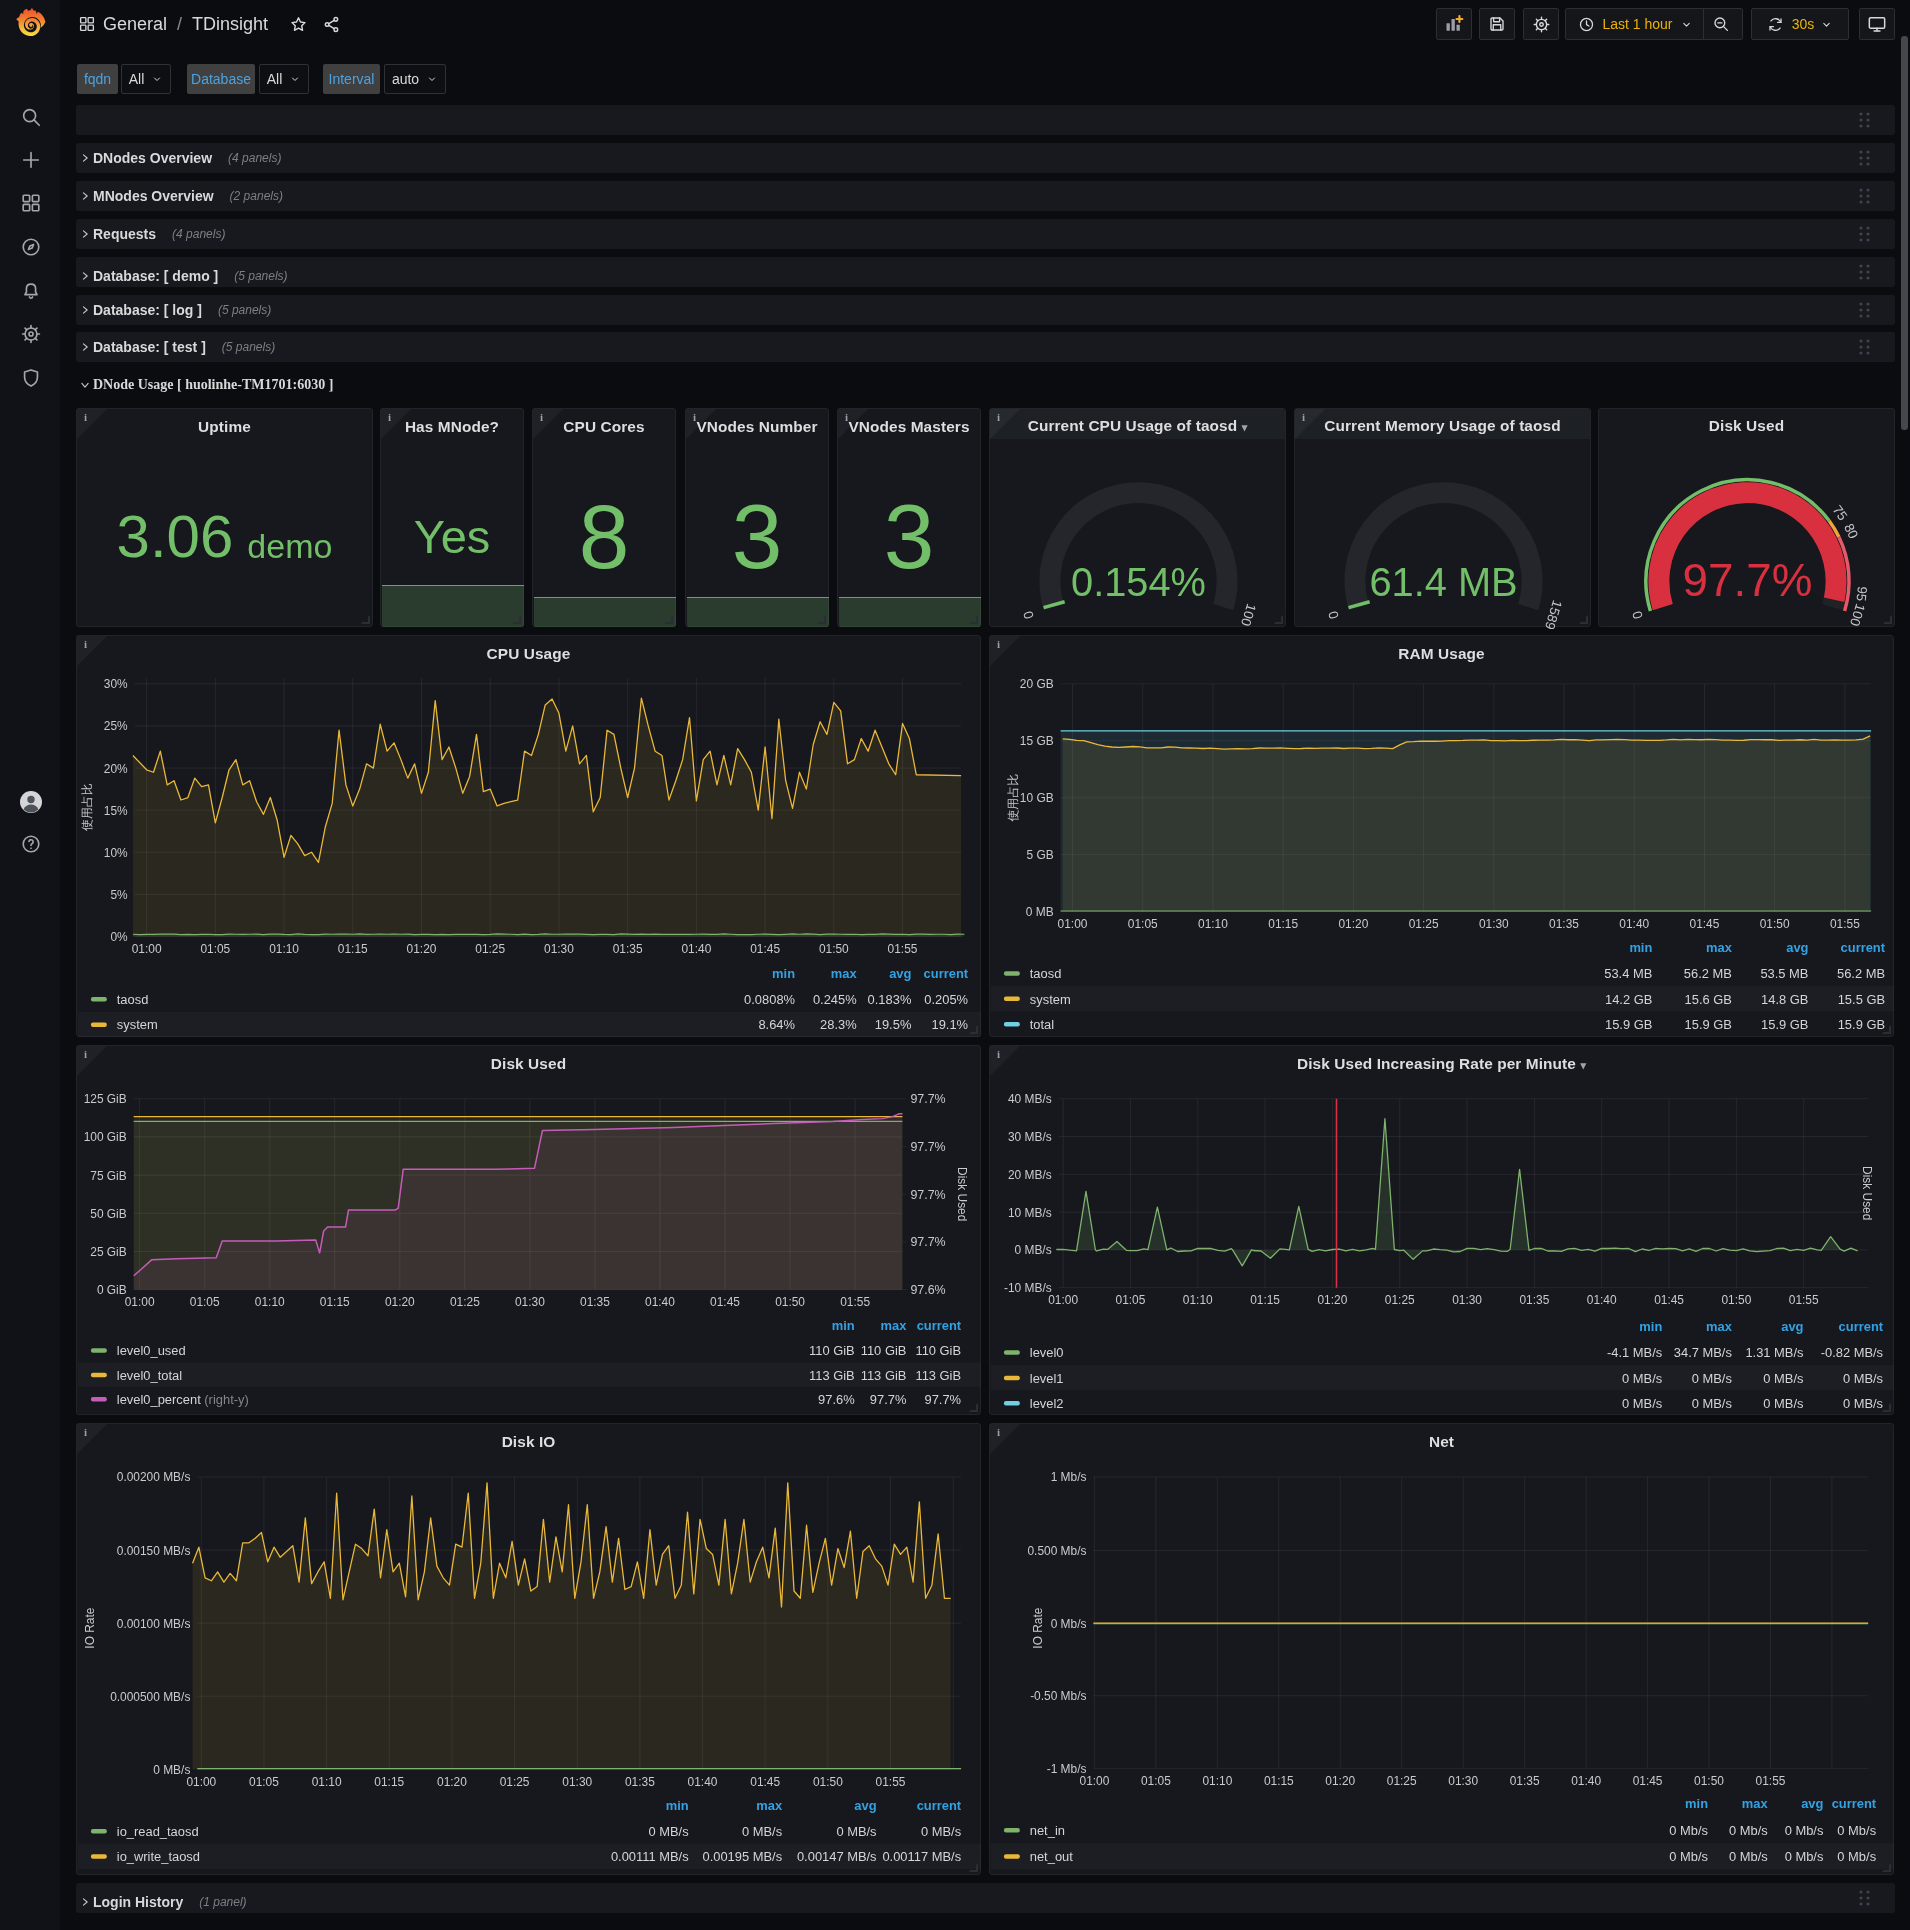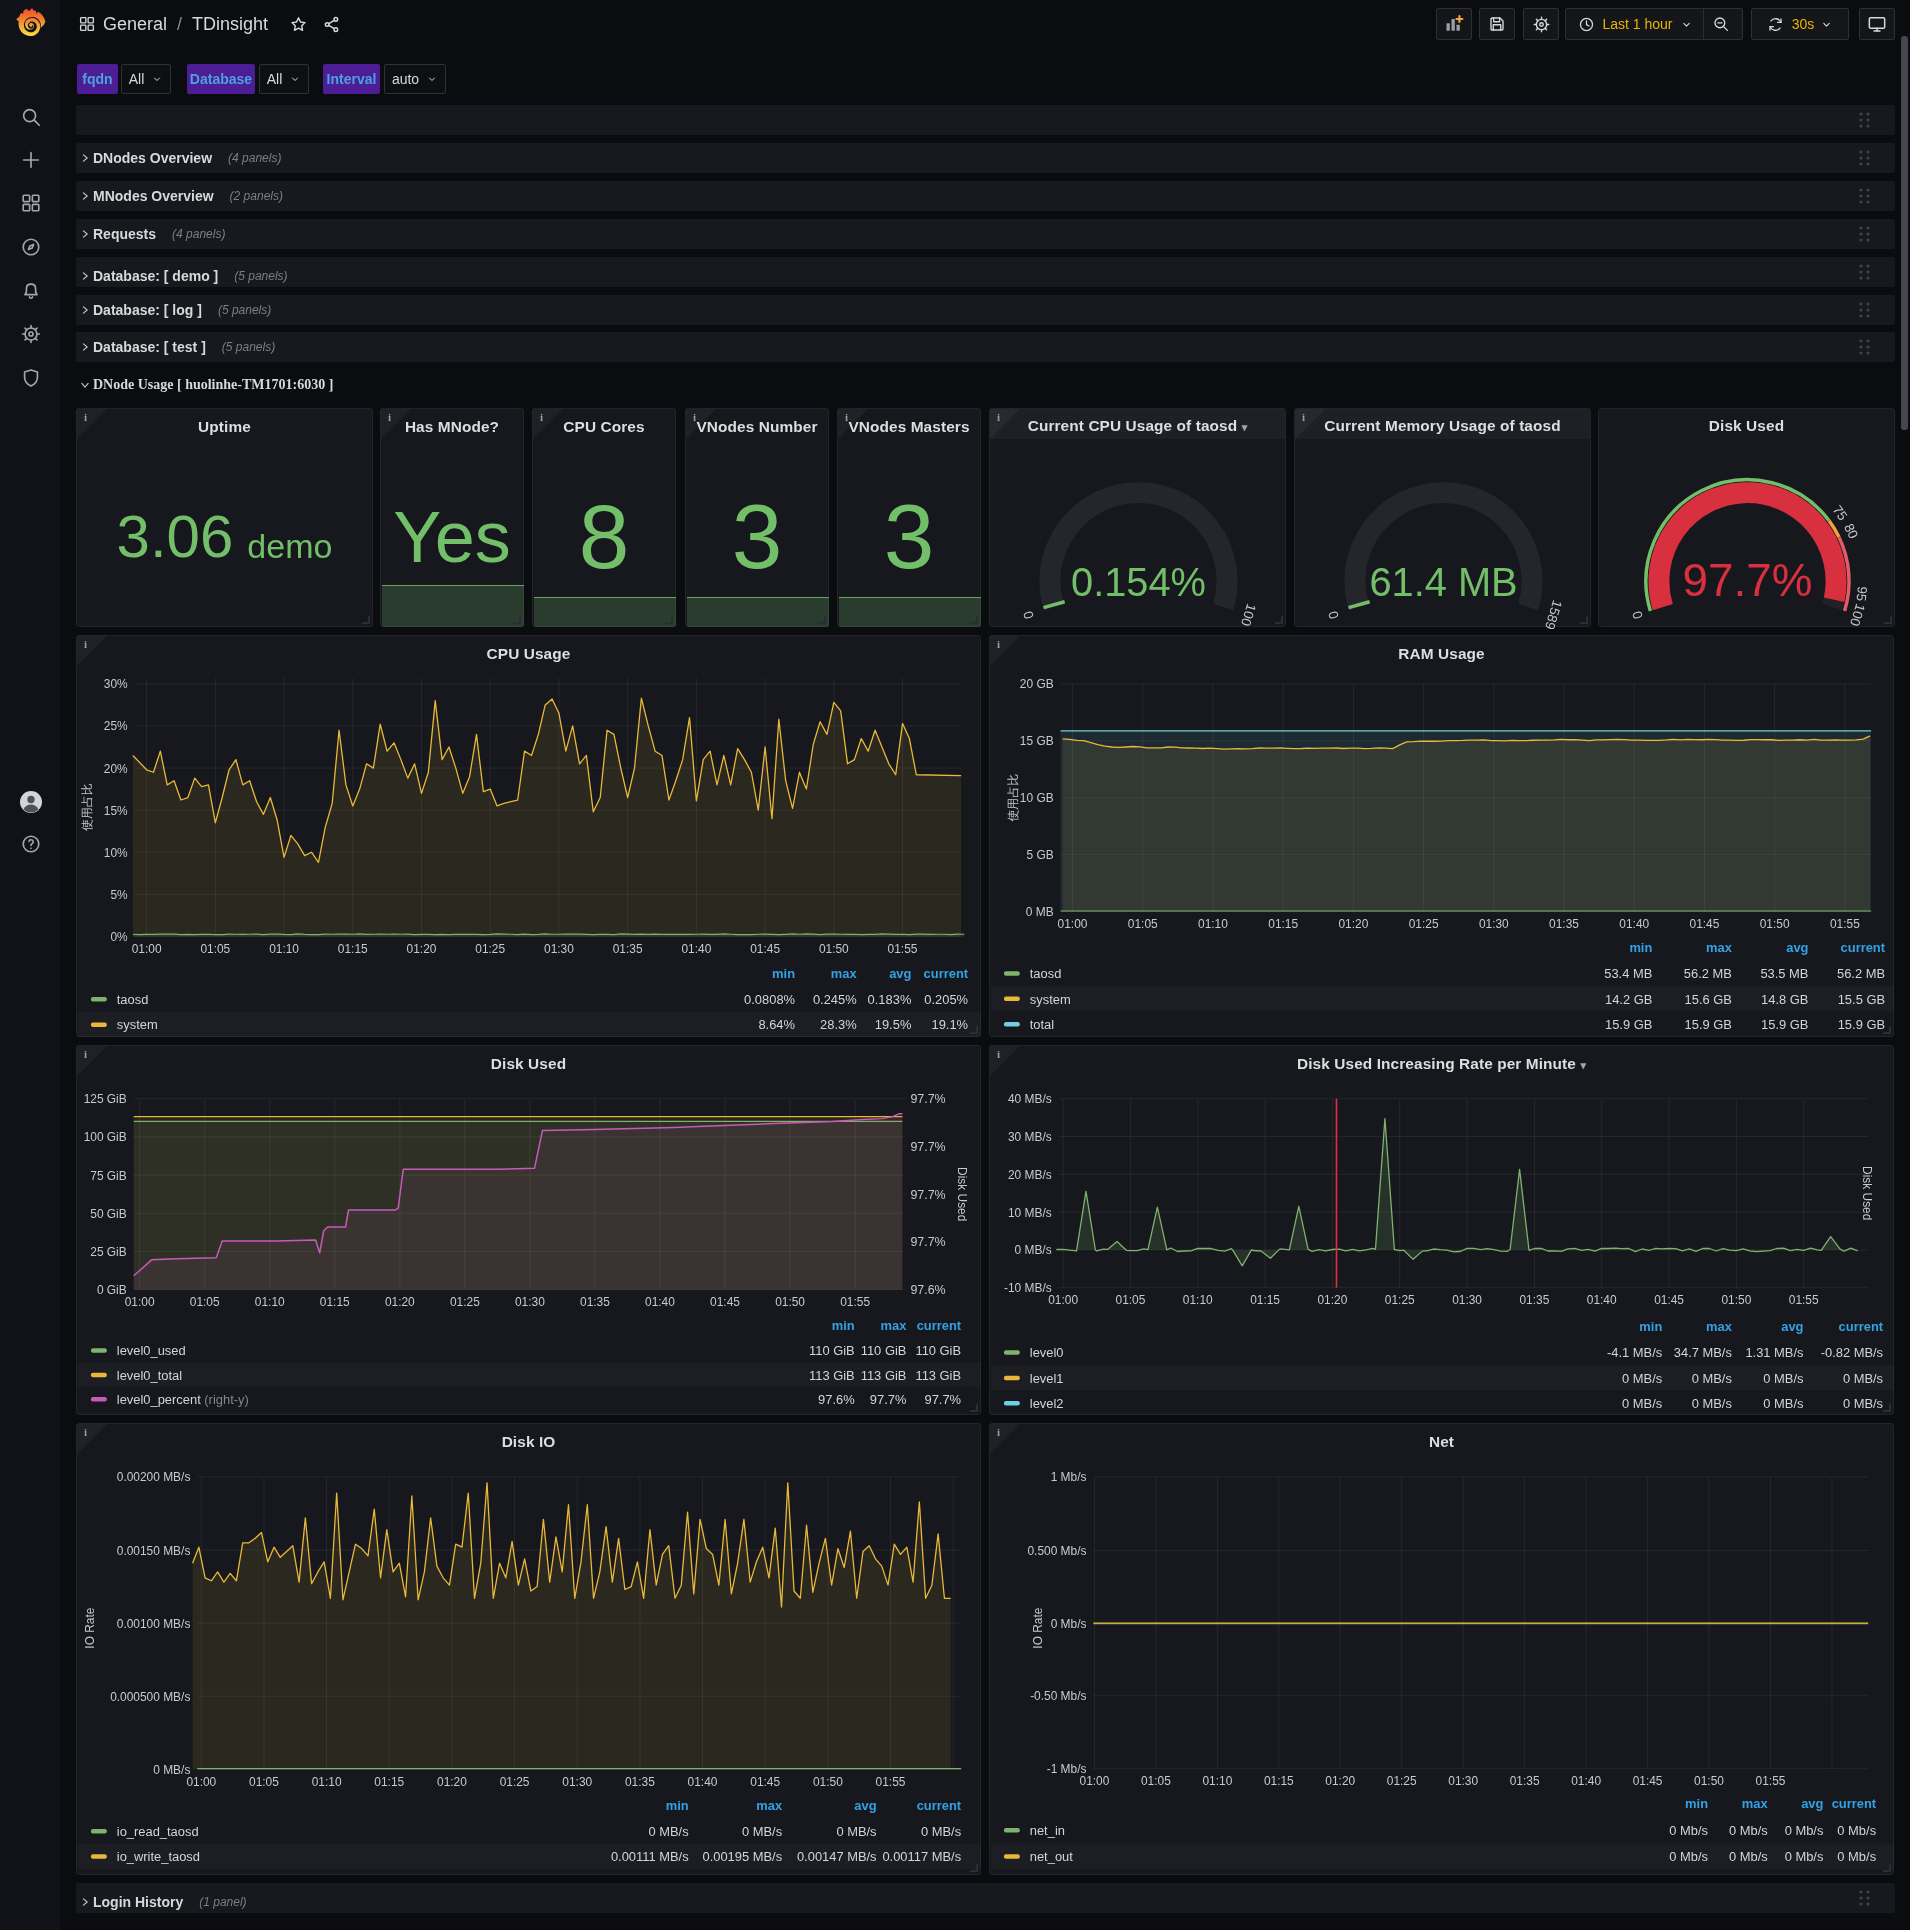--- a/index.html
+++ b/index.html
@@ -2,21 +2,21 @@
 <html><head><meta charset="utf-8"><style>
 *{margin:0;padding:0;box-sizing:border-box}
 html,body{width:1910px;height:1930px;background:#0b0c0f;font-family:"Liberation Sans",sans-serif;overflow:hidden;position:relative}
 div{position:absolute}
 .panel{background:#16181d;border:1px solid #22242a;border-radius:3px}
 .panel::after{content:'';position:absolute;right:2px;bottom:2px;width:7px;height:7px;border-right:2px solid #2b2e34;border-bottom:2px solid #2b2e34;transform:none;clip-path:polygon(100% 0,100% 100%,0 100%)}
 .rowbar{background:#17191e;border-radius:2px}
 .ptitle{width:100%;text-align:center;font-size:15.4px;font-weight:600;color:#dddee0;letter-spacing:0.1px}
 .info{width:0;height:0;border-top:30px solid rgba(255,255,255,.045);border-right:30px solid transparent}
 .info span{position:absolute;top:-28px;left:7px;font-size:11px;font-weight:bold;color:#9b9fa6;font-family:"Liberation Serif",serif}
-.chip{background:#4c1d95;border-radius:2px;color:#4ba2e0;font-size:14px;font-weight:700;display:flex;align-items:center;justify-content:center}
+.chip{background:#404040;border-radius:2px;color:#4ba2e0;font-size:14px;font-weight:400;display:flex;align-items:center;justify-content:center}
 .vbox{background:#0e0f13;border:1px solid #2e3138;border-radius:2px;color:#d8d9da;font-size:14px;display:flex;align-items:center;justify-content:center;gap:7px}
 .vbox svg,.tbtn svg,.chip svg{position:static}
 .tbtn{background:#141619;border:1px solid #2b2e33;border-radius:2px;display:flex;align-items:center;justify-content:center;color:#eab308;font-size:14px}
 .rowtitle{color:#d8d9da;font-size:14px;font-weight:600;display:flex;align-items:center}
 .rowtitle svg{position:static}
 .rowcount{color:#7b7f86;font-size:12px;font-style:italic;font-weight:400;margin-left:16px}
 .statv{color:#73bf69;font-weight:500;text-align:center;line-height:1}
 svg{overflow:visible}
 .csvg{position:absolute;left:0;top:0}
 </style></head><body>
@@ -278,21 +278,21 @@
       <span style="font-size:60px">3.06</span>
       <span style="font-size:34px;margin-left:14px;position:relative;top:9px">demo</span>
     </div>
   </div>
 <div class="panel" style="left:380px;top:408px;width:144px;height:219px">
     <div class="info" style="left:0;top:0">
       <span>i</span>
     </div>
     <div class="ptitle" style="left:0;top:9px">Has MNode?</div>
     <div class="statv" style="left:0;top:38px;width:100%;height:179px;display:flex;align-items:center;justify-content:center">
-      <span style="font-size:72px">Yes</span>
+      <span style="font-size:47px">Yes</span>
     </div>
     <div style="left:1px;top:177px;width:142px;height:41px;background:rgba(115,191,105,0.22);border-radius:0 0 2px 2px"></div>
     <div style="left:1px;top:176px;width:142px;height:1px;background:rgba(115,191,105,0.85)"></div>
   </div>
 <div class="panel" style="left:532px;top:408px;width:144px;height:219px">
     <div class="info" style="left:0;top:0">
       <span>i</span>
     </div>
     <div class="ptitle" style="left:0;top:9px">CPU Cores</div>
     <div class="statv" style="left:0;top:38px;width:100%;height:179px;display:flex;align-items:center;justify-content:center">

